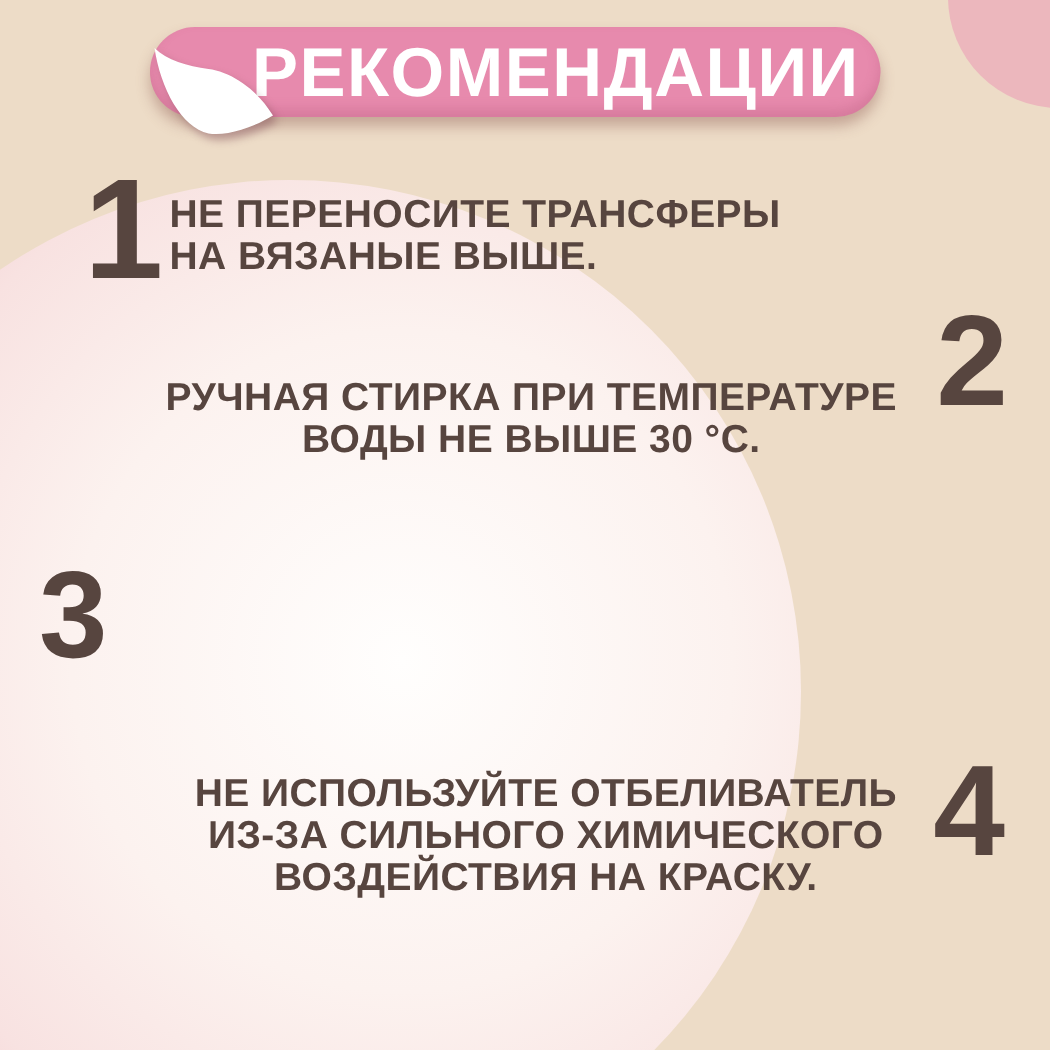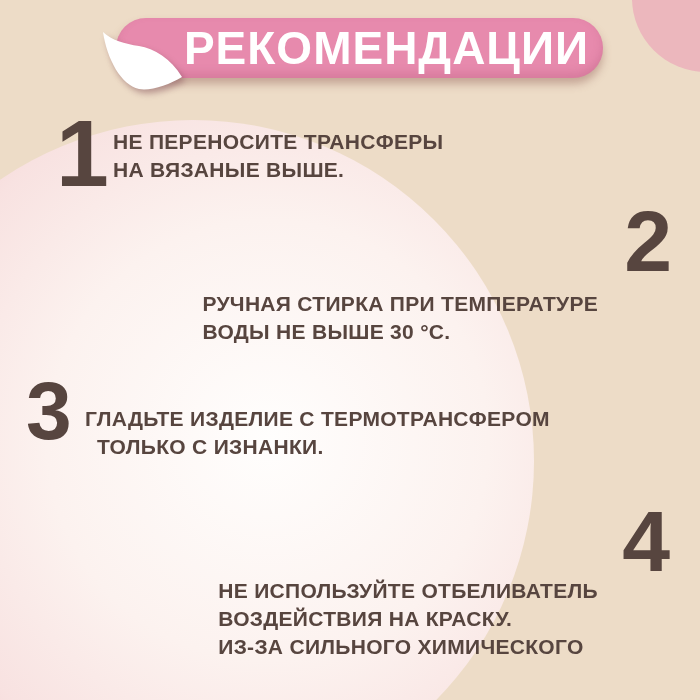--- a/index.html
+++ b/index.html
@@ -23,21 +23,21 @@
   .small-circle {
     position: absolute;
     left: 632px; top: -76px;
     width: 148px; height: 148px;
     border-radius: 50%;
     background: #ecb7bd;
   }
   
   .banner {
     position: absolute;
-    left: 116px; top: 18px;
+    left: 100px; top: 18px;
     width: 487px; height: 60px;
     background: #e78aad;
     border-radius: 30px;
     box-shadow: 0 6px 9px rgba(148,100,92,0.45),
                 inset 0 -5px 8px rgba(173,82,116,0.28);
     display: flex;
     align-items: center;
     justify-content: center;
     padding-left: 54px;
     box-sizing: border-box;
@@ -67,32 +67,32 @@
   }
   .num-1 { left: 56px;  top: 106px; font-size: 95px; }
   .num-2 { right: 28px; top: 198px; font-size: 86px; }
   .num-3 { left: 26px;  top: 370px; font-size: 82px; }
   .num-4 { right: 30px; top: 498px; font-size: 86px; }
   
   .tip {
     position: absolute;
     color: #57453f;
     font-weight: bold;
-    font-size: 21px;
+    font-size: 26px;
     line-height: 28px;
     letter-spacing: 0.3px;
     z-index: 2;
     white-space: nowrap;
   }
   .tip.align-left  { text-align: left; }
-  .tip.align-right { text-align: left; margin-top: 40px; }
+  .tip.align-right { text-align: center; }
   .tip-1 { left: 113px; top: 128px; }
   .tip-2 { right: 102px; top: 250px; }
   .tip-3 { left: 85px;  top: 405px; }
-  .tip-4 { right: 102px; top: 537px; }
+  .tip-4 { right: 102px; top: 514px; }
   .indent { padding-left: 12px; }
 </style>
 </head>
 <body>
 
 <div class="canvas">
 
   <div class="big-circle"></div>
   <div class="small-circle"></div>
 
@@ -109,25 +109,21 @@
     <div>НА ВЯЗАНЫЕ ВЫШЕ.</div>
   </div>
 
   <div class="num num-2">2</div>
   <div class="tip tip-2 align-right">
     <div>РУЧНАЯ СТИРКА ПРИ ТЕМПЕРАТУРЕ</div>
     <div>ВОДЫ НЕ ВЫШЕ 30 °С.</div>
   </div>
 
   <div class="num num-3">3</div>
-  <div class="tip tip-3 align-left">
-    <div>ГЛАДЬТЕ ИЗДЕЛИЕ С ТЕРМОТРАНСФЕРОМ</div>
-    <div class="indent">ТОЛЬКО С ИЗНАНКИ.</div>
-  </div>
 
   <div class="num num-4">4</div>
   <div class="tip tip-4 align-right">
     <div>НЕ ИСПОЛЬЗУЙТЕ ОТБЕЛИВАТЕЛЬ</div>
+    <div>ИЗ-ЗА СИЛЬНОГО ХИМИЧЕСКОГО</div>
     <div>ВОЗДЕЙСТВИЯ НА КРАСКУ.</div>
-    <div>ИЗ-ЗА СИЛЬНОГО ХИМИЧЕСКОГО</div>
   </div>
 
 </div>
 
 </body></html>

